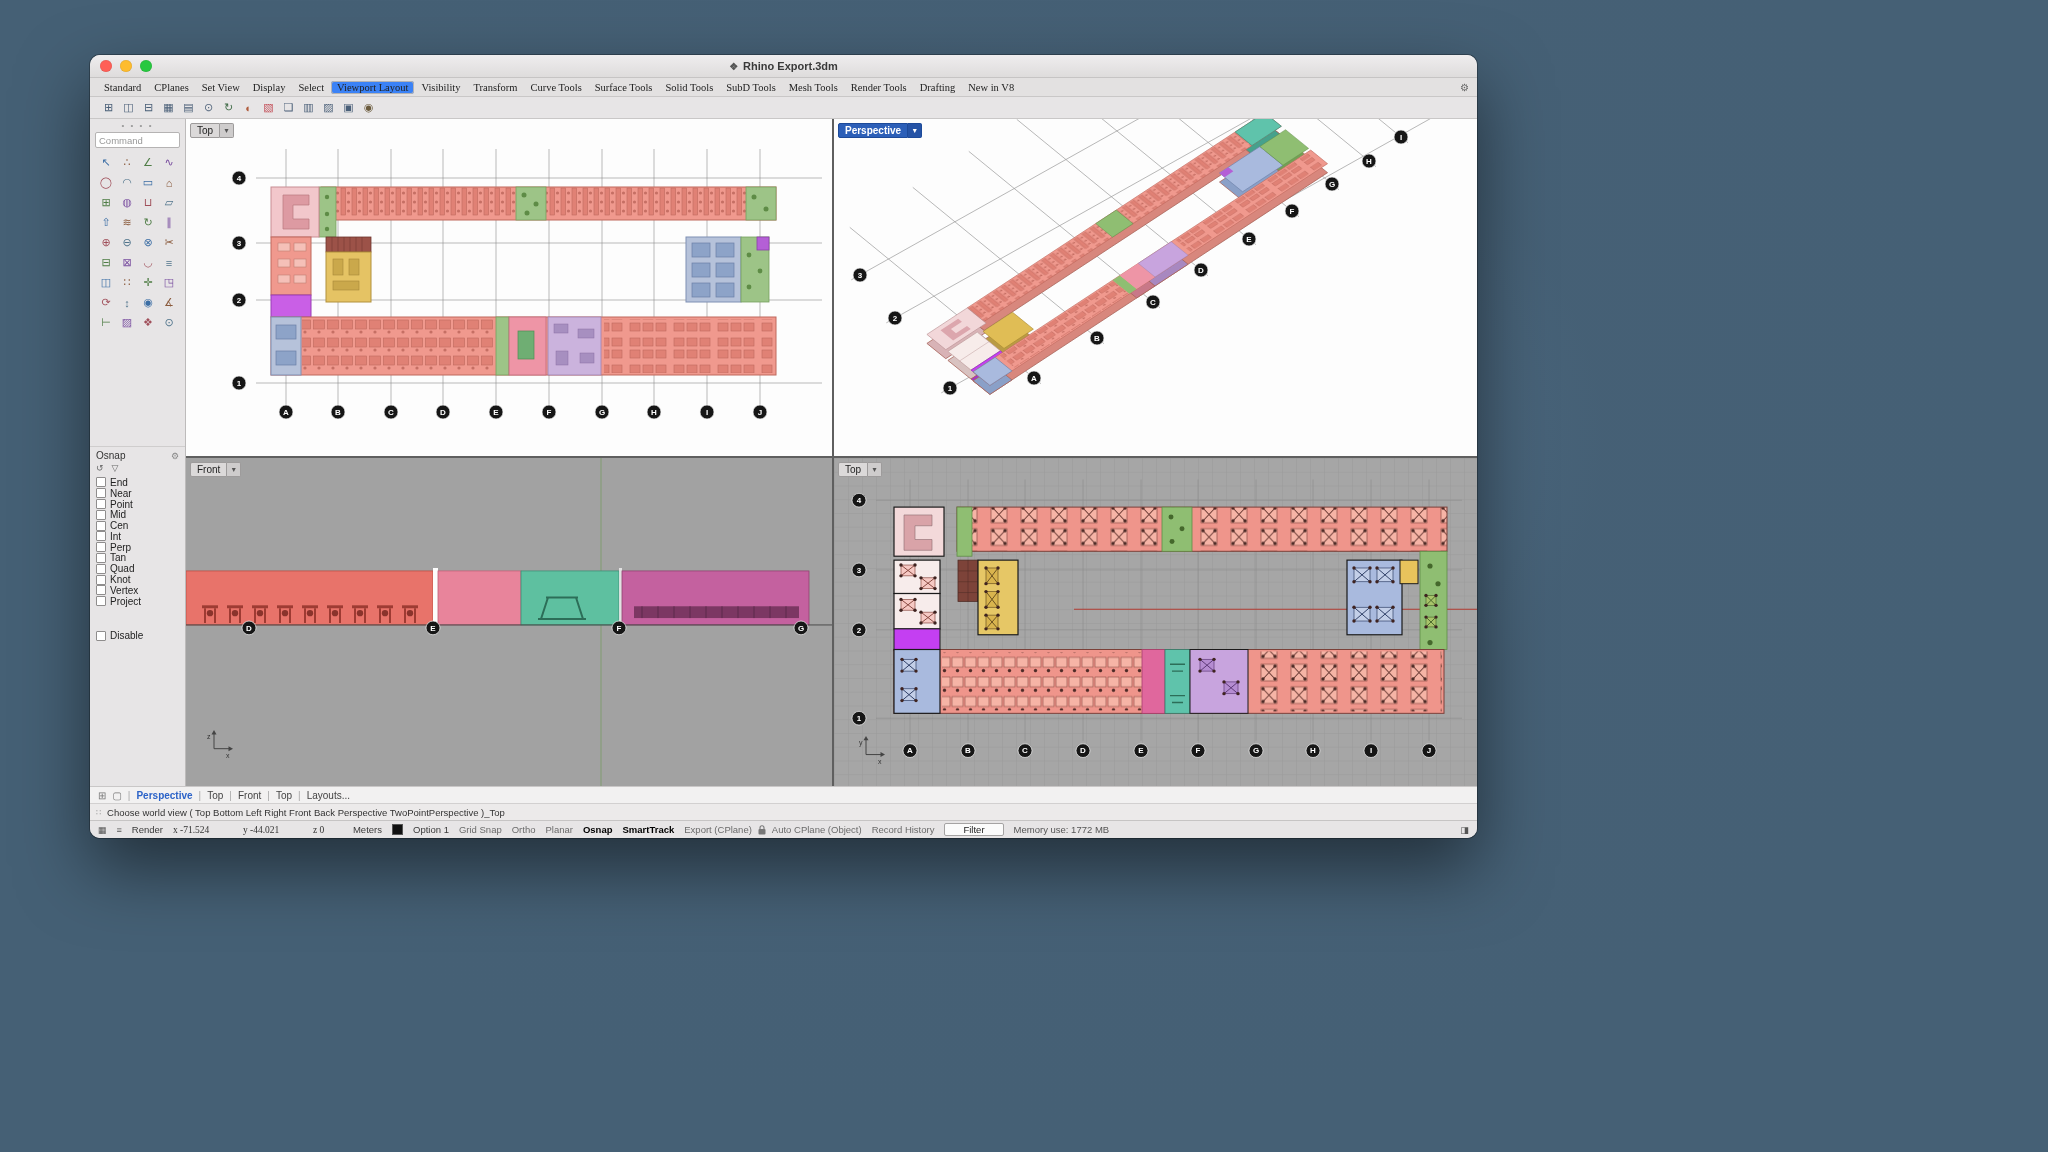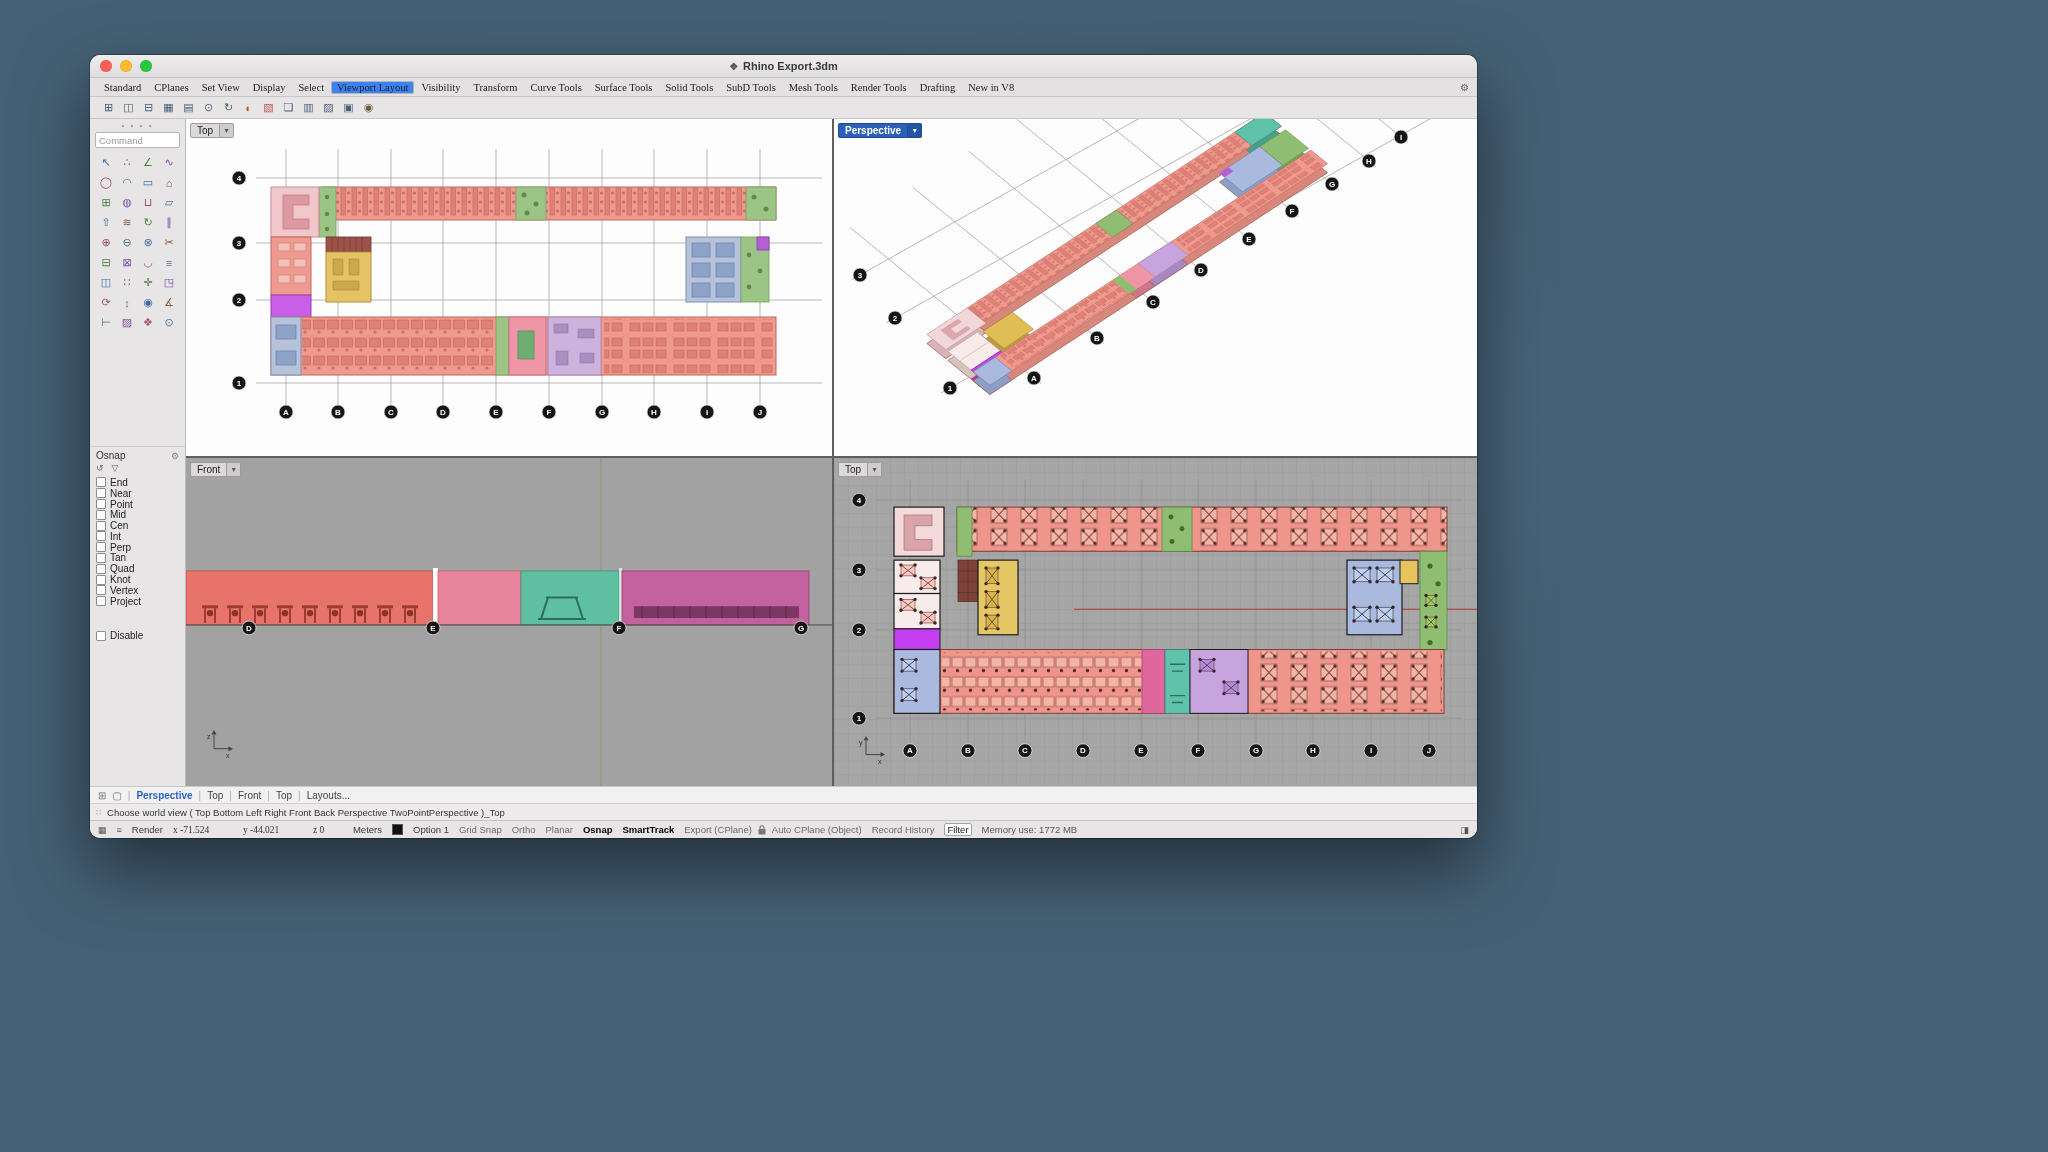--- a/index.html
+++ b/index.html
@@ -71,21 +71,21 @@
   .cmd-history{height:16px;flex:0 0 auto;background:#eceaea;border-top:1px solid #d2d0d0;display:flex;
     align-items:center;font-size:9.5px;color:#333;padding:0 6px;gap:6px;}
   .cmd-history .hicon{color:#888;font-size:8px;}
   .statusbar{height:17px;flex:0 0 auto;background:#e7e5e6;border-top:1px solid #c6c4c4;display:flex;
     align-items:center;font-size:9.5px;color:#3a3a3a;padding:0 8px;gap:10px;white-space:nowrap;}
   .sb-icon{color:#555;font-size:9px;}
   .sb-coord{min-width:60px;color:#333;font-family:Liberation Serif, serif;}
   .swatch{width:9px;height:9px;background:#111;border:1px solid #555;display:inline-block;}
   .sb-toggle{color:#6b6b6b;}
   .sb-toggle.on{color:#000;font-weight:bold;}
-  .sb-toggle.boxed{background:#fbfbfb;border:1px solid #a5a3a3;border-radius:2px;padding:0 2px;color:#222;}
+  .sb-toggle.boxed{background:#fbfbfb;border:1px solid #a5a3a3;border-radius:2px;padding:0 18px;color:#222;}
   .sb-lock{display:flex;align-items:center;margin:0 -4px;}
   .sb-mem{color:#555;}
   .sb-right{margin-left:auto;}
 </style>
 </head>
 <body>
 
 <svg width="0" height="0" style="position:absolute" aria-hidden="true">
 <defs>
   <pattern id="pDeskV" width="11" height="33" patternUnits="userSpaceOnUse">

